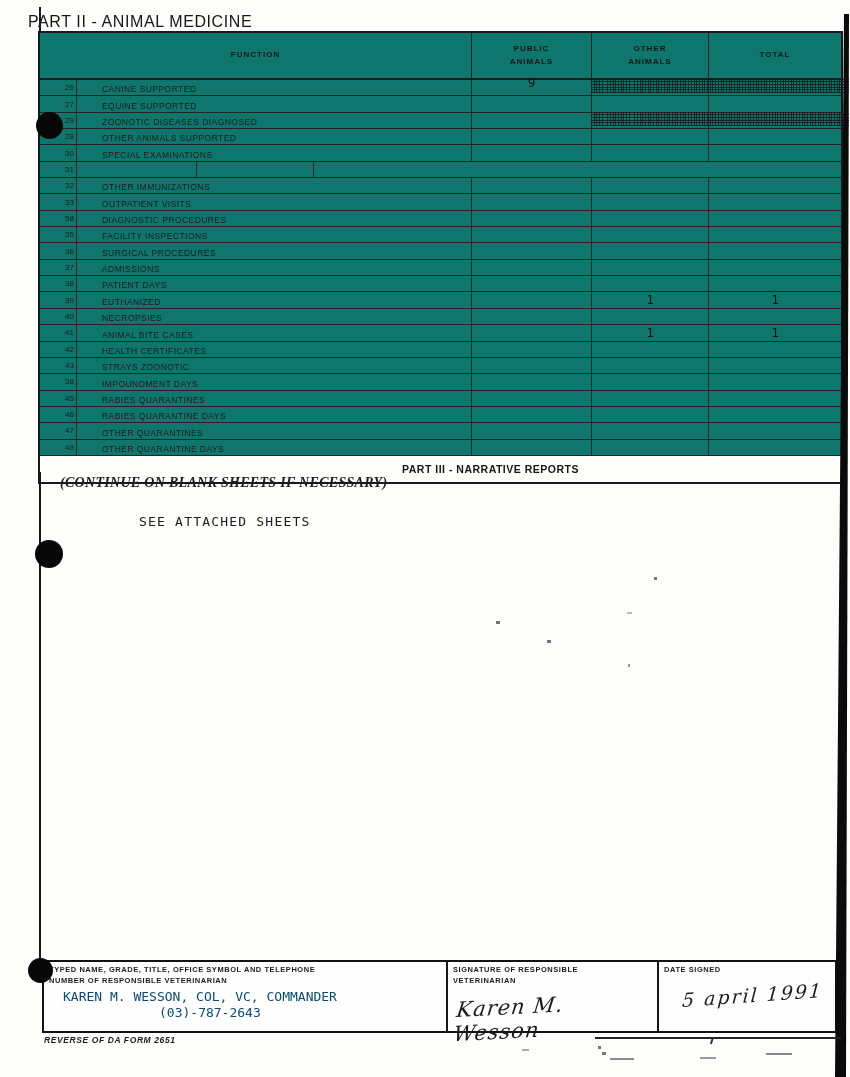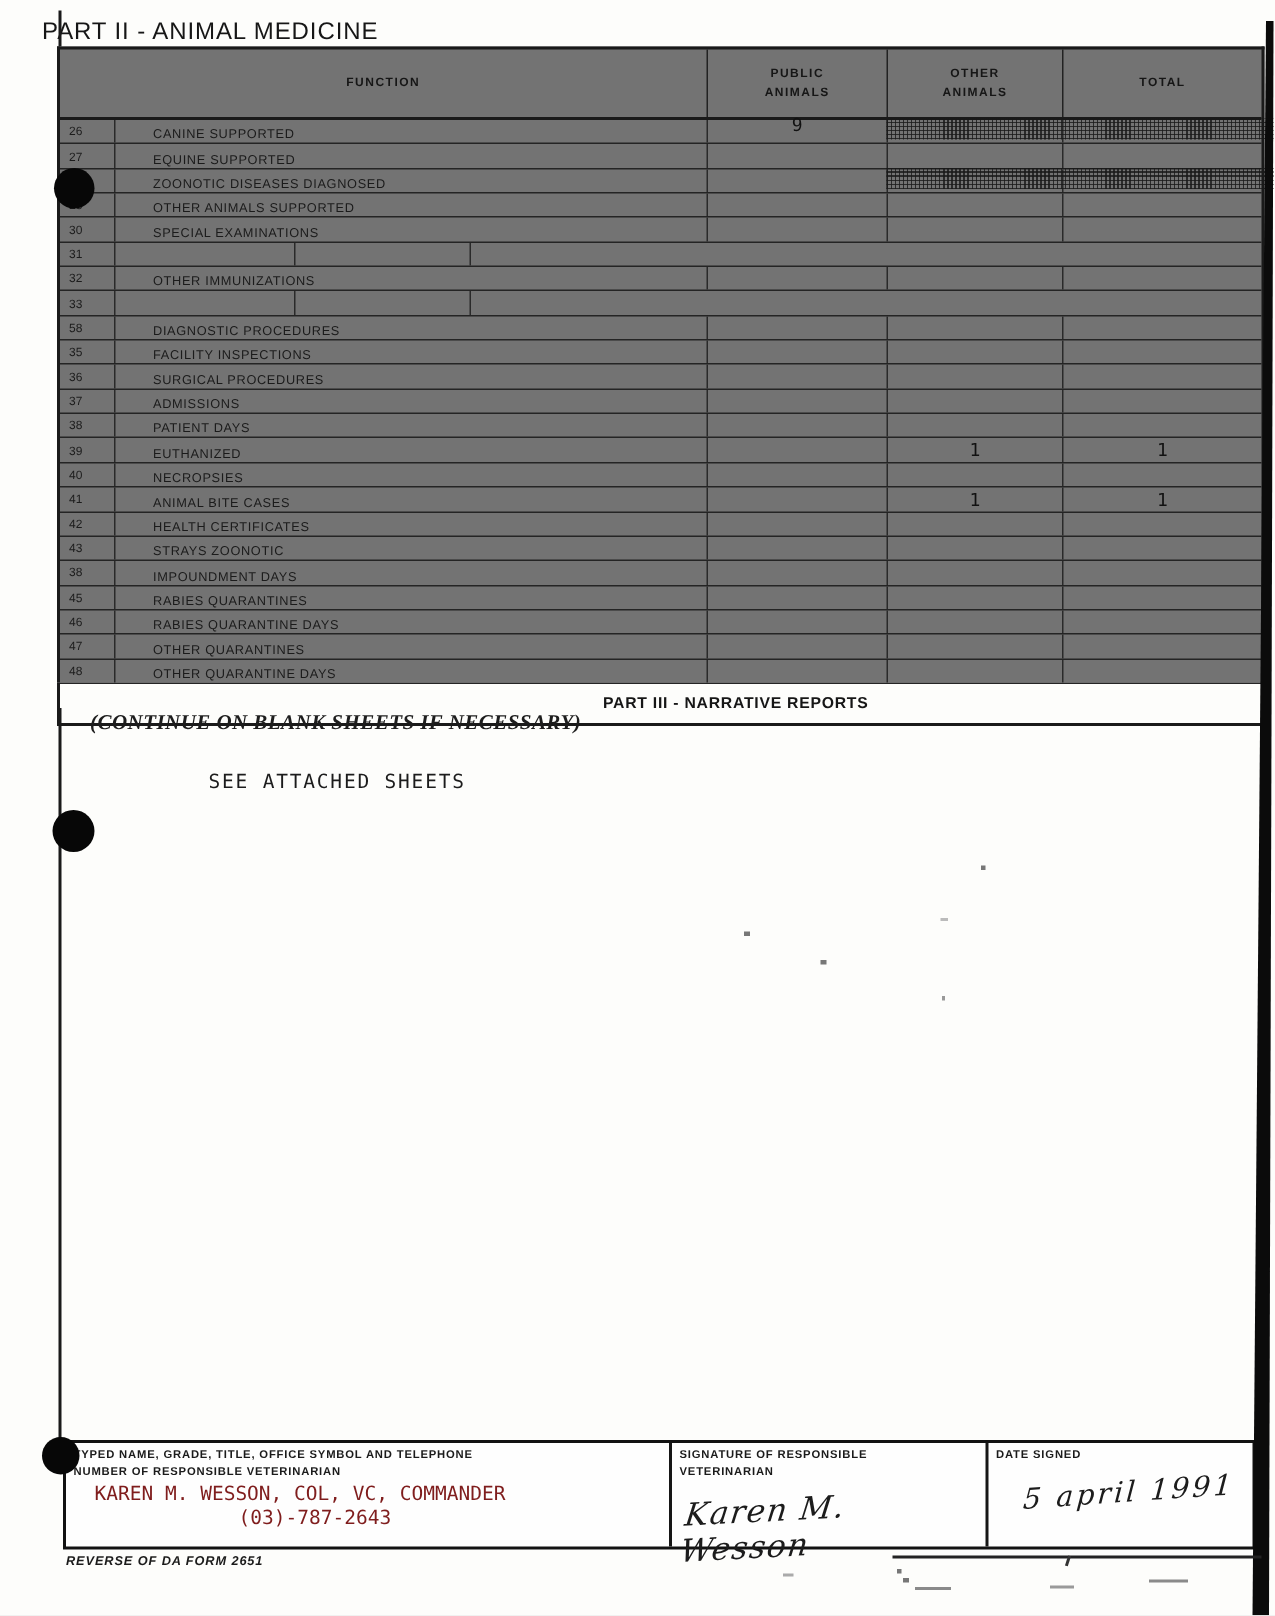--- a/index.html
+++ b/index.html
@@ -11,35 +11,35 @@
   }
   
   .part2-title {
     position:absolute; left:38px; top:13px; width:805px;
     text-align:left; font-weight:normal; font-size:16px; letter-spacing:.6px;
     transform:translateX(-10px);
   }
   
   .tbl {
     position:absolute; left:38px; top:31px; width:805px; height:424px;
-    border:2px solid #1a1a1a; border-bottom:none; background:#737373;
+    border:2px solid #1a1a1a; border-bottom:none; background:#0f766e;
   }
   .hdr { display:flex; height:47px; border-bottom:2px solid #1a1a1a; }
   .hdr > div {
     display:flex; align-items:center; justify-content:center; text-align:center;
     font-size:8px; font-weight:bold; letter-spacing:1px; line-height:1.6;
     white-space:pre-line; border-right:1.5px solid #222;
   }
   .h-func  { width:432px; }
   .h-pub   { width:120px; }
   .h-oth   { width:117px; }
   .h-tot   { flex:1; border-right:none !important; }
   .t-row { display:flex; height:16.35px; border-bottom:1.5px solid #242424; }
   .t-row > div { border-right:1.5px solid #2a2a2a; }
-  .c-num  { width:37px; font-size:8px; display:flex; align-items:center; padding-left:6px; color:#1c1c1c; }
+  .c-num  { width:37px; font-size:8px; display:flex; align-items:center; padding-left:25px; color:#1c1c1c; }
   .c-func { width:395px; font-size:8.5px; letter-spacing:.45px; display:flex; align-items:flex-end; padding:0 0 1px 25px; color:#1b1b1b; white-space:nowrap; overflow:hidden; }
   .c-public { width:120px; }
   .c-other  { width:117px; }
   .c-total  { flex:1; border-right:none !important; }
   .c-public,.c-other,.c-total {
     display:flex; align-items:center; justify-content:center;
     font-family:"DejaVu Sans Mono", monospace; font-size:12px; color:#111;
   }
   .t-row:first-child .c-public span { position:relative; top:-5px; }
   
@@ -77,21 +77,21 @@
   }
   .sigbox > div { border-right:2px solid #161616; padding:3px 5px; position:relative; }
   .cell-typed { width:404px; }
   .cell-sig   { width:211px; }
   .cell-date  { flex:1; border-right:none !important; }
   .cell-label {
     font-size:7.5px; font-weight:bold; letter-spacing:.55px; line-height:1.45;
     white-space:pre-line; color:#1b1b1b;
   }
   .typed-line {
-    font-family:"DejaVu Sans Mono", monospace; font-size:13px; color:#7f1d1d; line-height:1.15;
+    font-family:"DejaVu Sans Mono", monospace; font-size:13px; color:#0c4a6e; line-height:1.15;
   }
   .typed-name  { margin:3px 0 0 14px; }
   .typed-phone { margin:1px 0 0 110px; }
   .handwriting {
     font-family:"DejaVu Serif", serif; font-style:italic; color:#1c1c1c;
     display:inline-block;
   }
   .hw-sig  { font-size:21px; margin:6px 0 0 2px; transform:rotate(-3deg) skewX(-10deg); letter-spacing:1px; }
   .hw-date { font-size:19px; margin:8px 0 0 18px; transform:rotate(-4deg) skewX(-8deg); letter-spacing:2px; }
   .footer-note {
@@ -209,20 +209,23 @@
             <span>OTHER IMMUNIZATIONS</span>
           </div>
           <div class="c-public"></div>
           <div class="c-other"></div>
           <div class="c-total"></div>
         </div>
         <div class="t-row">
           <div class="c-num">
             <span>33</span>
           </div>
+          <div class="c-func">
+            <span>OUTPATIENT VISITS</span>
+          </div>
           <div class="c-public"></div>
           <div class="c-other"></div>
           <div class="c-total"></div>
         </div>
         <div class="t-row">
           <div class="c-num">
             <span>58</span>
           </div>
           <div class="c-func">
             <span>DIAGNOSTIC PROCEDURES</span>

